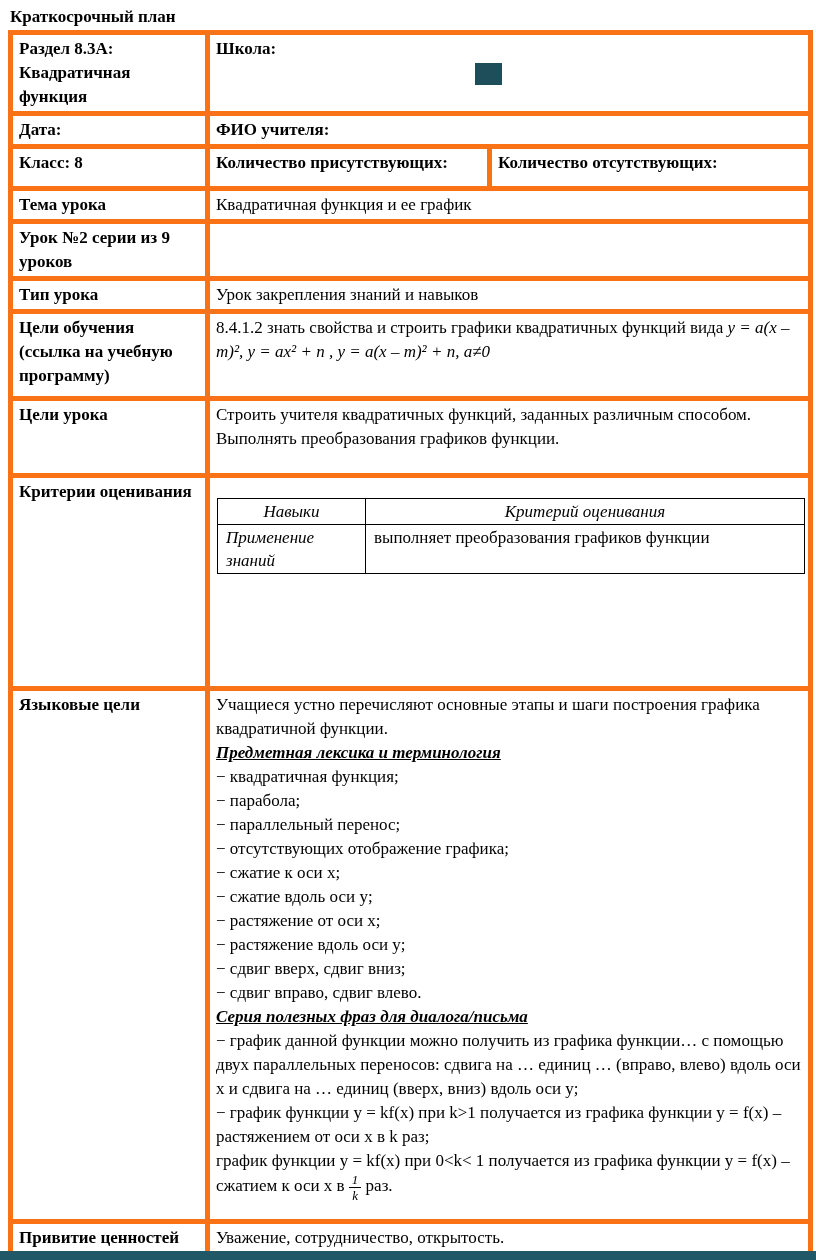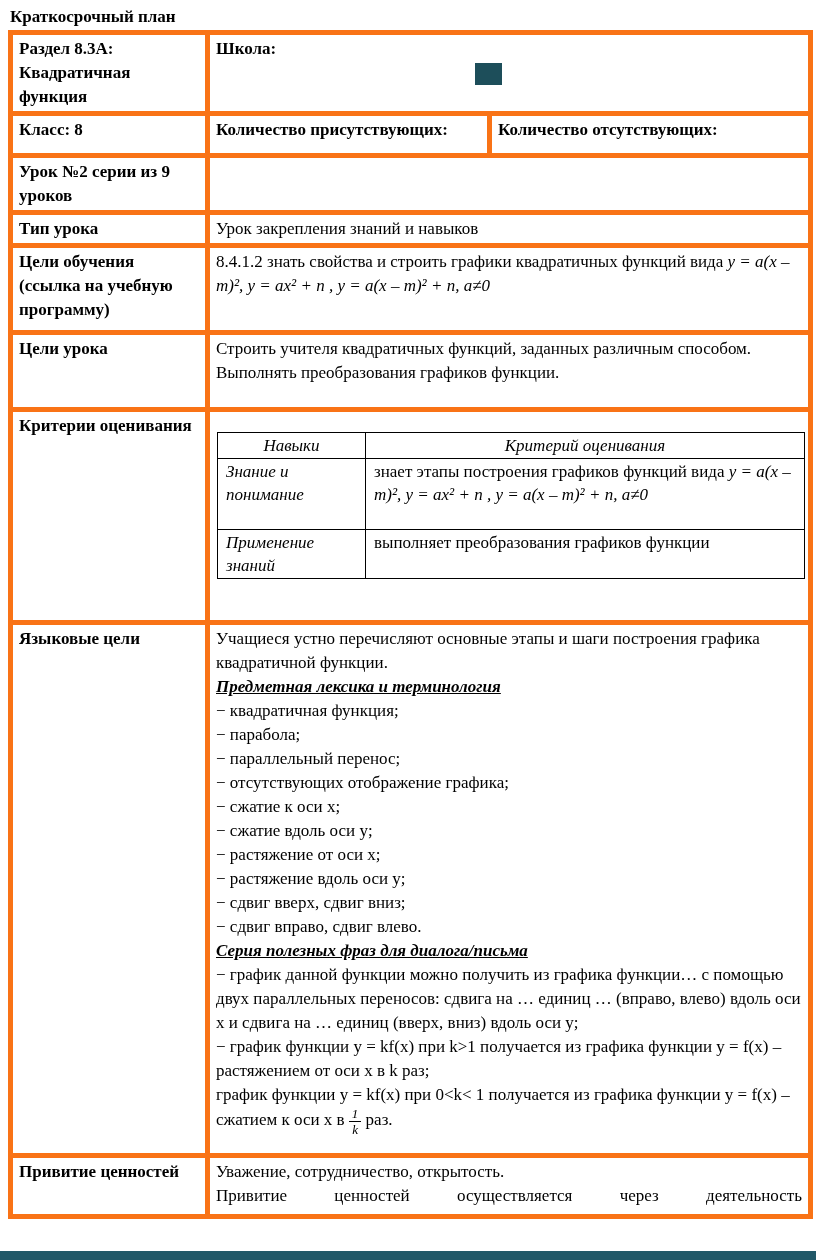--- a/index.html
+++ b/index.html
@@ -122,33 +122,49 @@
         <tr class="r1">
       <td class="lbl">
         <span>Раздел 8.3А: Квадратичная функция</span>
       </td>
       <td colspan="2" class="lbl rel">
         <span>Школа:</span>
         <span class="embed-box"></span>
       </td>
     </tr>
 
+    <tr class="r2">
+      <td class="lbl">
+        <span>Дата:</span>
+      </td>
+      <td colspan="2" class="lbl">
+        <span>ФИО учителя:</span>
+      </td>
+    </tr>
 
     <tr class="r3">
       <td class="lbl">
         <span>Класс: 8</span>
       </td>
       <td class="lbl">
         <span>Количество присутствующих:</span>
       </td>
       <td class="lbl">
         <span>Количество отсутствующих:</span>
       </td>
     </tr>
 
+    <tr class="r4">
+      <td class="lbl">
+        <span>Тема урока</span>
+      </td>
+      <td colspan="2">
+        <span>Квадратичная функция и ее график</span>
+      </td>
+    </tr>
 
     <tr class="r5">
       <td class="lbl">
         <span>Урок №2 серии из 9 уроков</span>
       </td>
       <td colspan="2">
         <span></span>
       </td>
     </tr>
 
@@ -187,26 +203,20 @@
       <td colspan="2">
         <table class="crit">
           <colgroup>
                 <col class="cc1">
                 <col>
               </colgroup>
           <tbody>
                 <tr class="ch">
             <td class="head">Навыки</td>
             <td class="head">Критерий  оценивания</td>
-          </tr>
-          <tr class="cr1">
-            <td class="skill">Знание и понимание</td>
-            <td>
-              <span>знает этапы построения графиков функций вида </span><span class="i">y = a(x – m)²,  y = ax² + n ,  y = a(x – m)² + n,  a≠0</span>
-            </td>
           </tr>
           <tr class="cr2">
             <td class="skill">Применение знаний</td>
             <td>
               <span>выполняет преобразования графиков функции</span><span class="i"></span>
             </td>
           </tr>
         </tbody>
             </table>
       </td>

